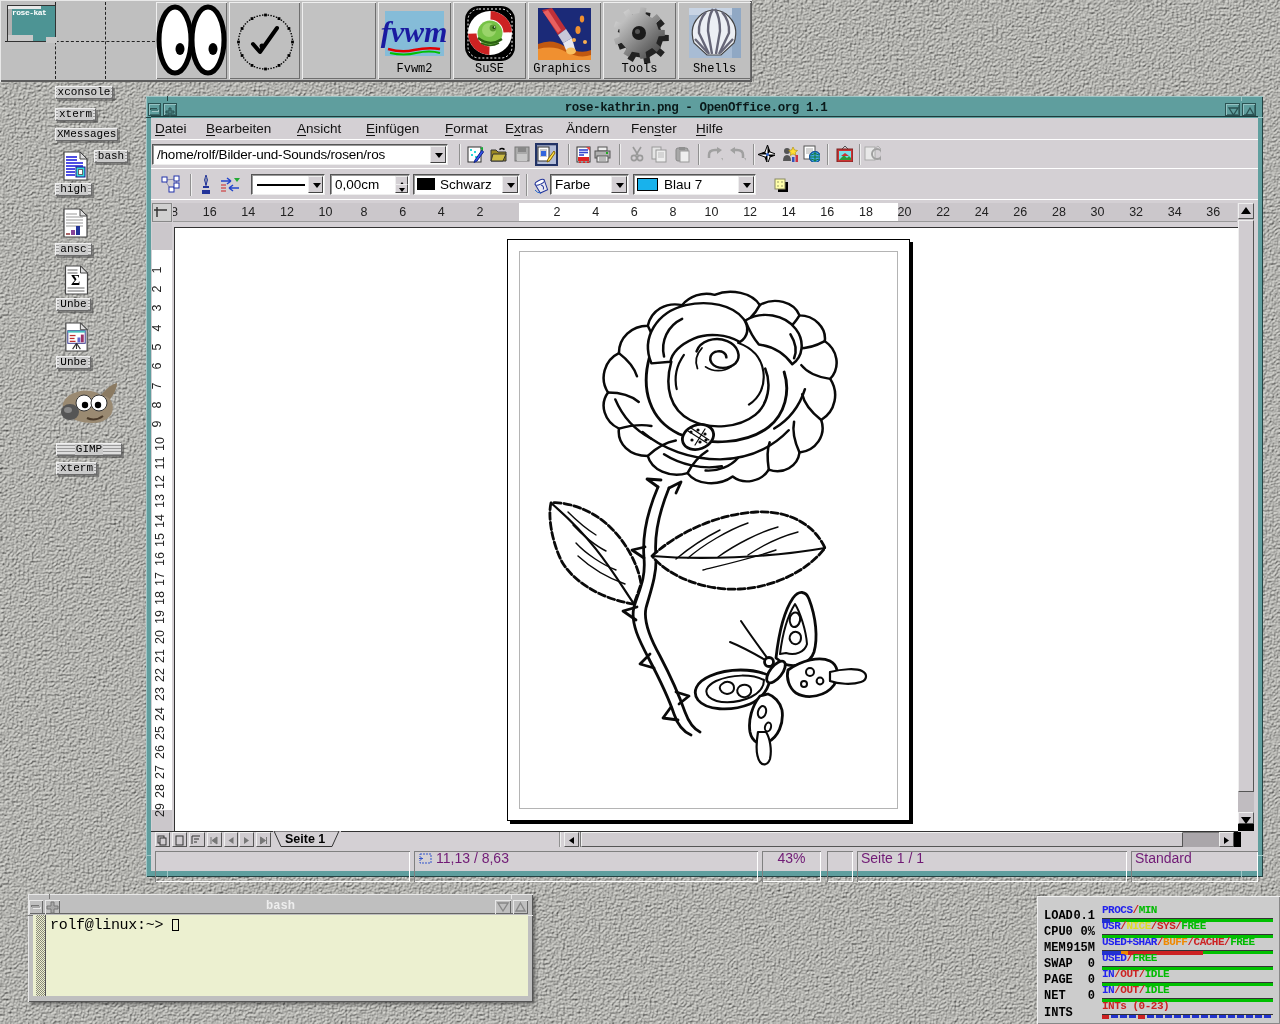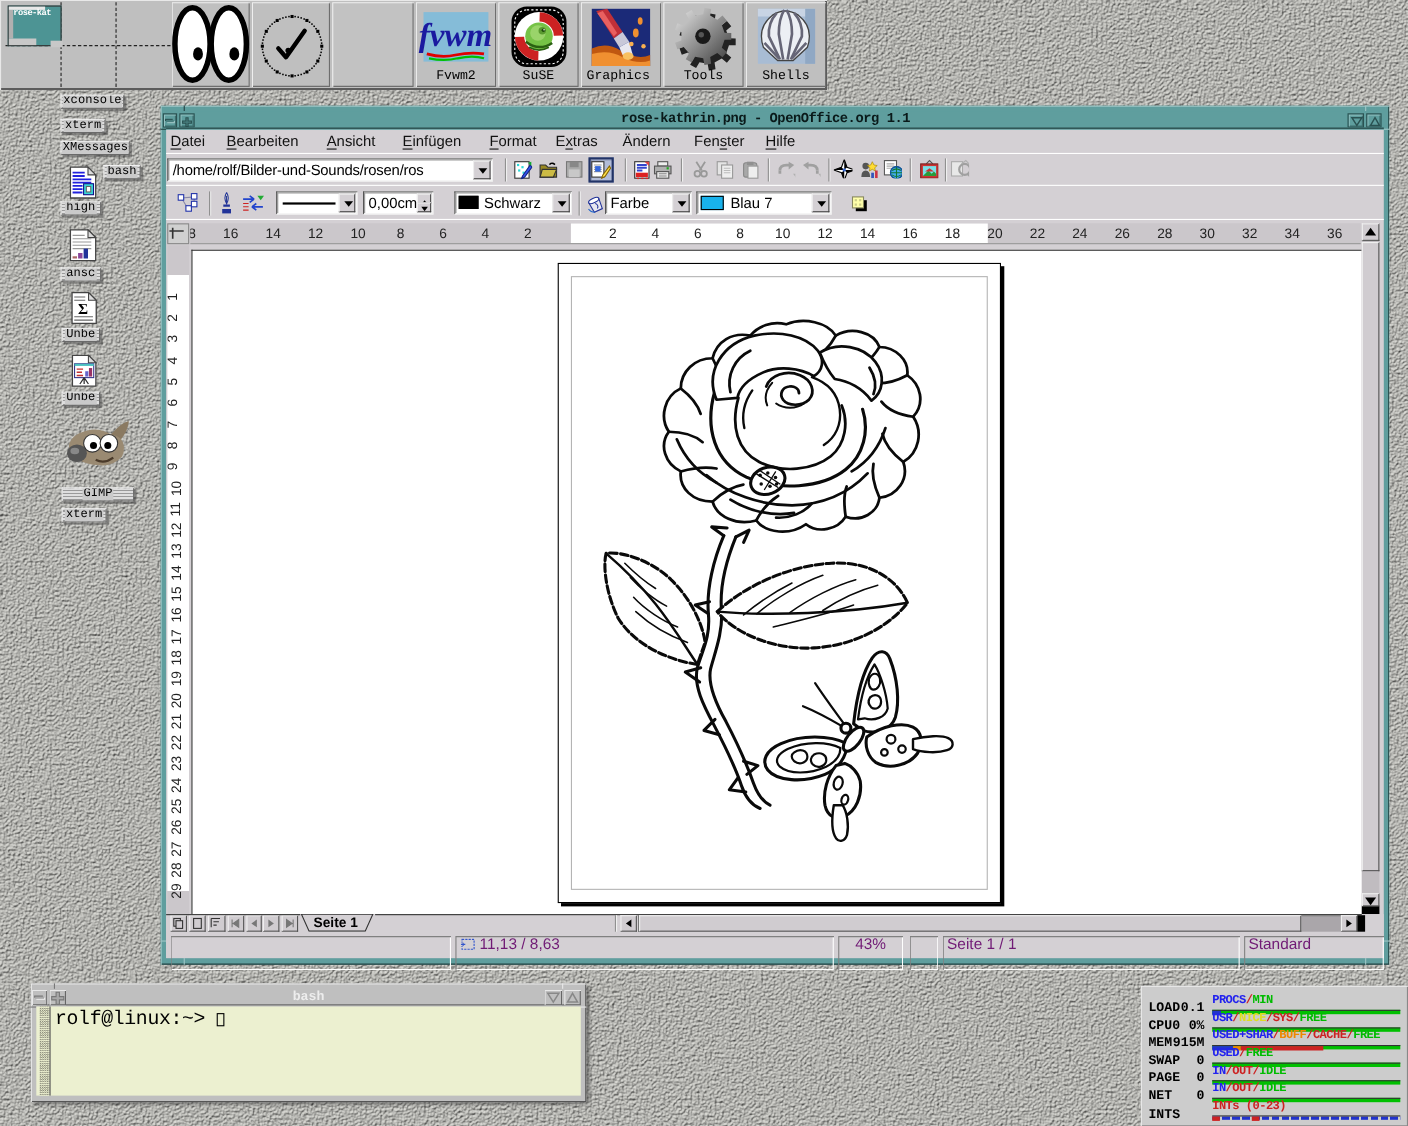--- a/index.html
+++ b/index.html
@@ -506,21 +506,21 @@
       <svg class="abs" style="left:68px;top:6px" width="22" height="18">
           <path d="M2 5 l10 0 M12 5 l-4 -3 M12 5 l-4 3" stroke="#2244cc" stroke-width="1.5" fill="none"></path>
           <path d="M15 2 l6 0 l-3 4 Z" fill="#22aa33"></path>
           <path d="M20 12 l-10 0 M10 12 l4 -3 M10 12 l4 3" stroke="#2244cc" stroke-width="1.5" fill="none"></path>
           <path d="M2 9 l5 0 M2 12 l5 0 M2 15 l5 0" stroke="#cc2222"></path>
         </svg>
       <div class="combo" style="left:100px;top:4px;width:74px;height:21px">
           <div class="abs" style="left:5px;top:9px;width:48px;height:1.5px;background:#000"></div>
           <span class="cbtn" style="width:15px"></span>
         </div>
-      <div class="combo" style="left:179px;top:4px;width:64px;height:21px">
+      <div class="combo" style="left:179px;top:4px;width:80px;height:21px">
           <span style="position:absolute;left:4px;top:2px;font-size:13.5px;color:#000">0,00cm</span>
         <span class="abs" style="right:1px;top:1px;width:13px;height:9px;background:#d4d0d4;border:1px solid;border-color:#eee #444 #444 #eee">
             <i class="abs" style="left:3px;top:2px;border:3px solid transparent;border-bottom:4px solid #000"></i>
           </span>
         <span class="abs" style="right:1px;bottom:1px;width:13px;height:9px;background:#d4d0d4;border:1px solid;border-color:#eee #444 #444 #eee">
             <i class="abs" style="left:3px;top:3px;border:3px solid transparent;border-top:4px solid #000"></i>
           </span>
       </div>
       <div class="combo" style="left:262px;top:4px;width:107px;height:21px">
           <span class="abs" style="left:3px;top:3px;width:18px;height:12px;background:#000;border:1px solid #000"></span>
@@ -836,21 +836,21 @@
       </svg></div>
   <div class="abs" style="left:467px;top:6px;width:16px;height:14px;background:#bfbfbf;box-shadow:inset 1px 1px 0 #e8e8e8,inset -1px -1px 0 #666"><svg width="16" height="14">
         <path d="M3 3 L13 3 L8 11 Z" fill="none" stroke="#888" stroke-width="1.4"></path>
       </svg></div>
   <div class="abs" style="left:485px;top:6px;width:15px;height:14px;background:#bfbfbf;box-shadow:inset 1px 1px 0 #e8e8e8,inset -1px -1px 0 #666"><svg width="15" height="14">
         <path d="M7.5 3 L12 11 L3 11 Z" fill="none" stroke="#888" stroke-width="1.4"></path>
       </svg></div>
 
   <div class="abs" style="left:5px;top:21px;width:495px;height:81px;background:#ecf0d0">
     <div class="abs" style="left:3px;top:0;width:10px;height:81px;background:repeating-conic-gradient(#8a8a7a 0% 25%,#ecf0d0 0% 50%) 0 0/2px 2px;border-right:1px solid #555"></div>
-    <div class="abs mono" style="left:17px;top:2px;font-size:18px;color:#000;letter-spacing:-0.3px">rolf@linux:~&gt; <span style="display:inline-block;width:7px;height:12px;border:1px solid #000;vertical-align:-2px"></span></div>
+    <div class="abs mono" style="left:17px;top:2px;font-size:15px;color:#000;letter-spacing:-0.3px">rolf@linux:~&gt; <span style="display:inline-block;width:7px;height:12px;border:1px solid #000;vertical-align:-2px"></span></div>
   </div>
 </div>
 
 <style>
 .xrow{position:absolute;left:7px;font:bold 12px "Liberation Mono",monospace;color:#000;white-space:nowrap}
 .xval{position:absolute;font:bold 12px "Liberation Mono",monospace;color:#000;text-align:right;width:50px;left:8px}
 .xlab{position:absolute;left:65px;font:bold 11px "Liberation Mono",monospace;letter-spacing:-0.5px;white-space:nowrap}
 .xbar{position:absolute;left:65px;width:171px;height:4px;background:#00c000;border-top:1px solid #333}
 </style>
 <div id="xosview" class="abs" style="left:1037px;top:896px;width:243px;height:128px;background:#cccccc;box-shadow:inset 1px 1px 0 #eee,inset -1px -1px 0 #888">

